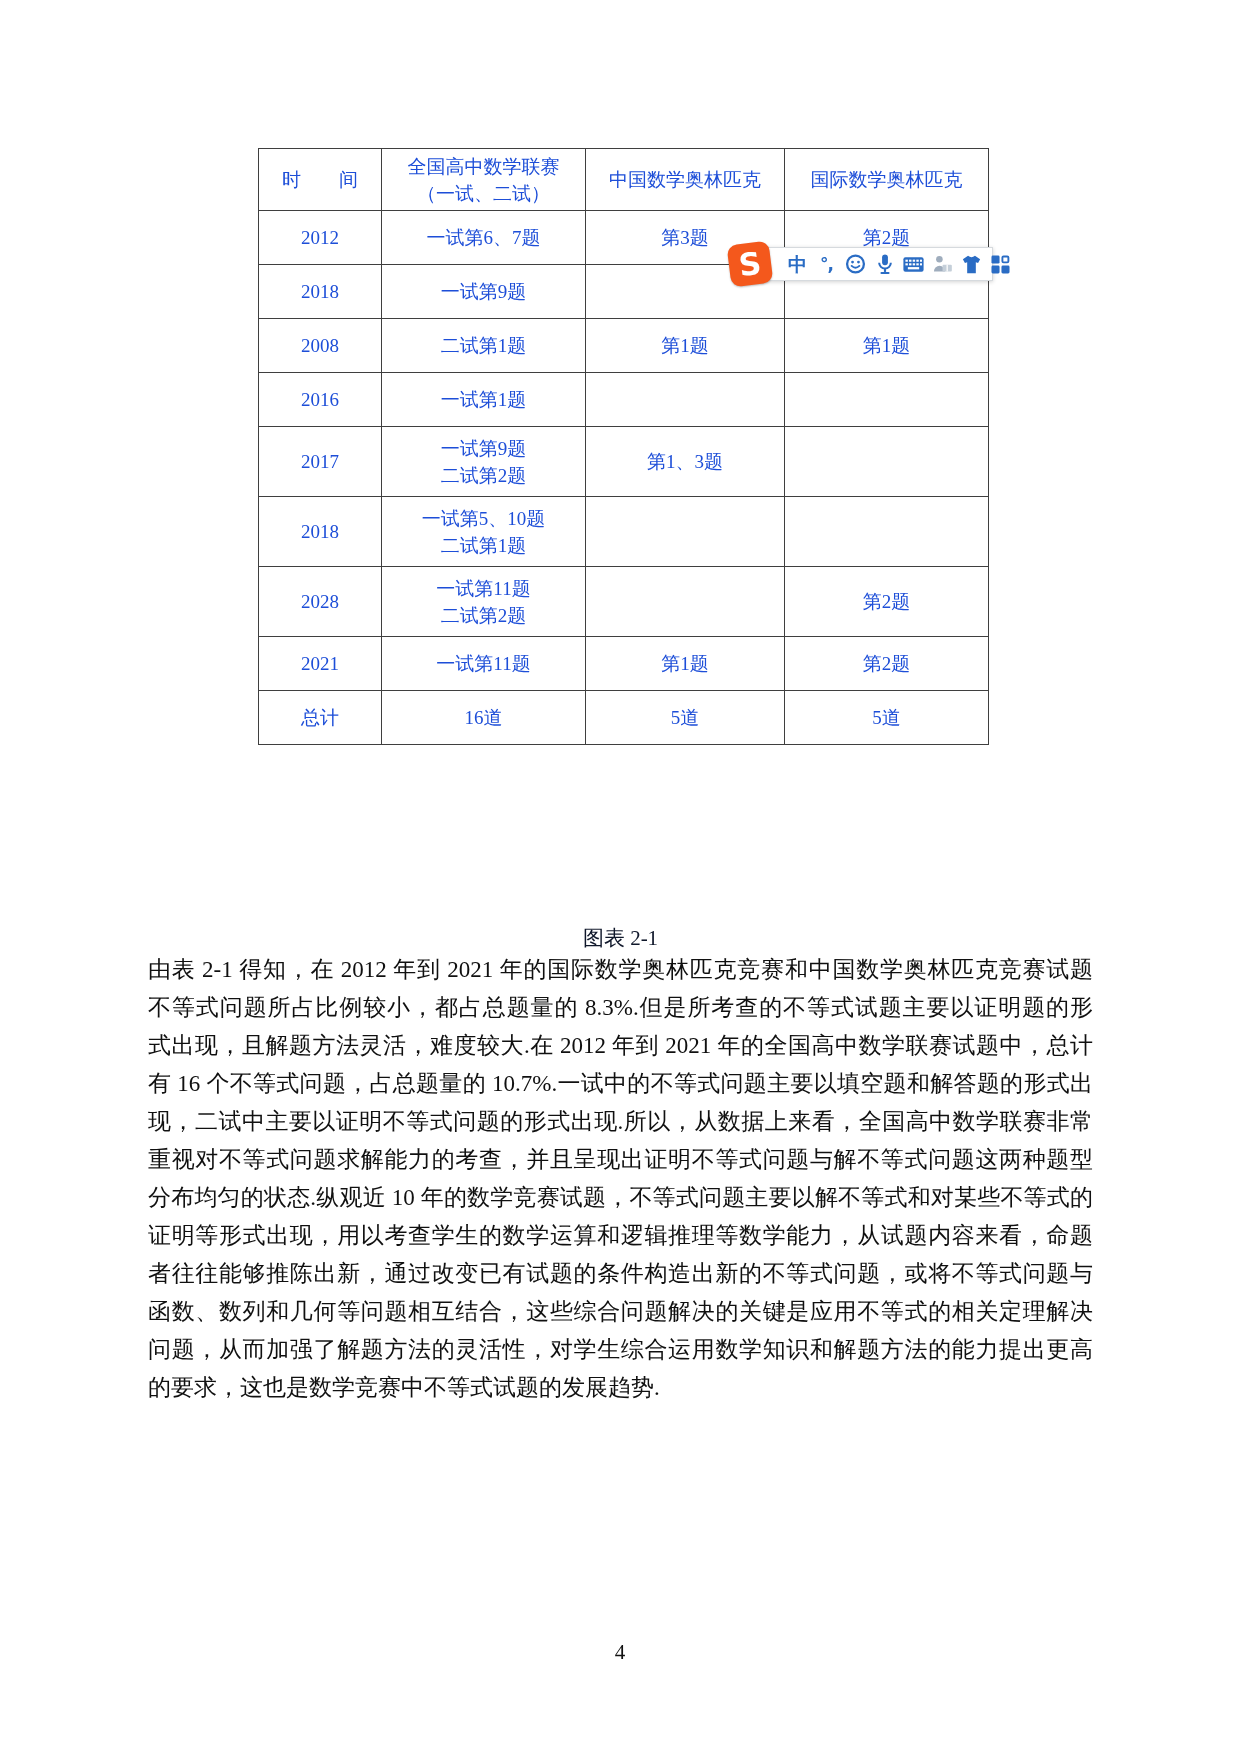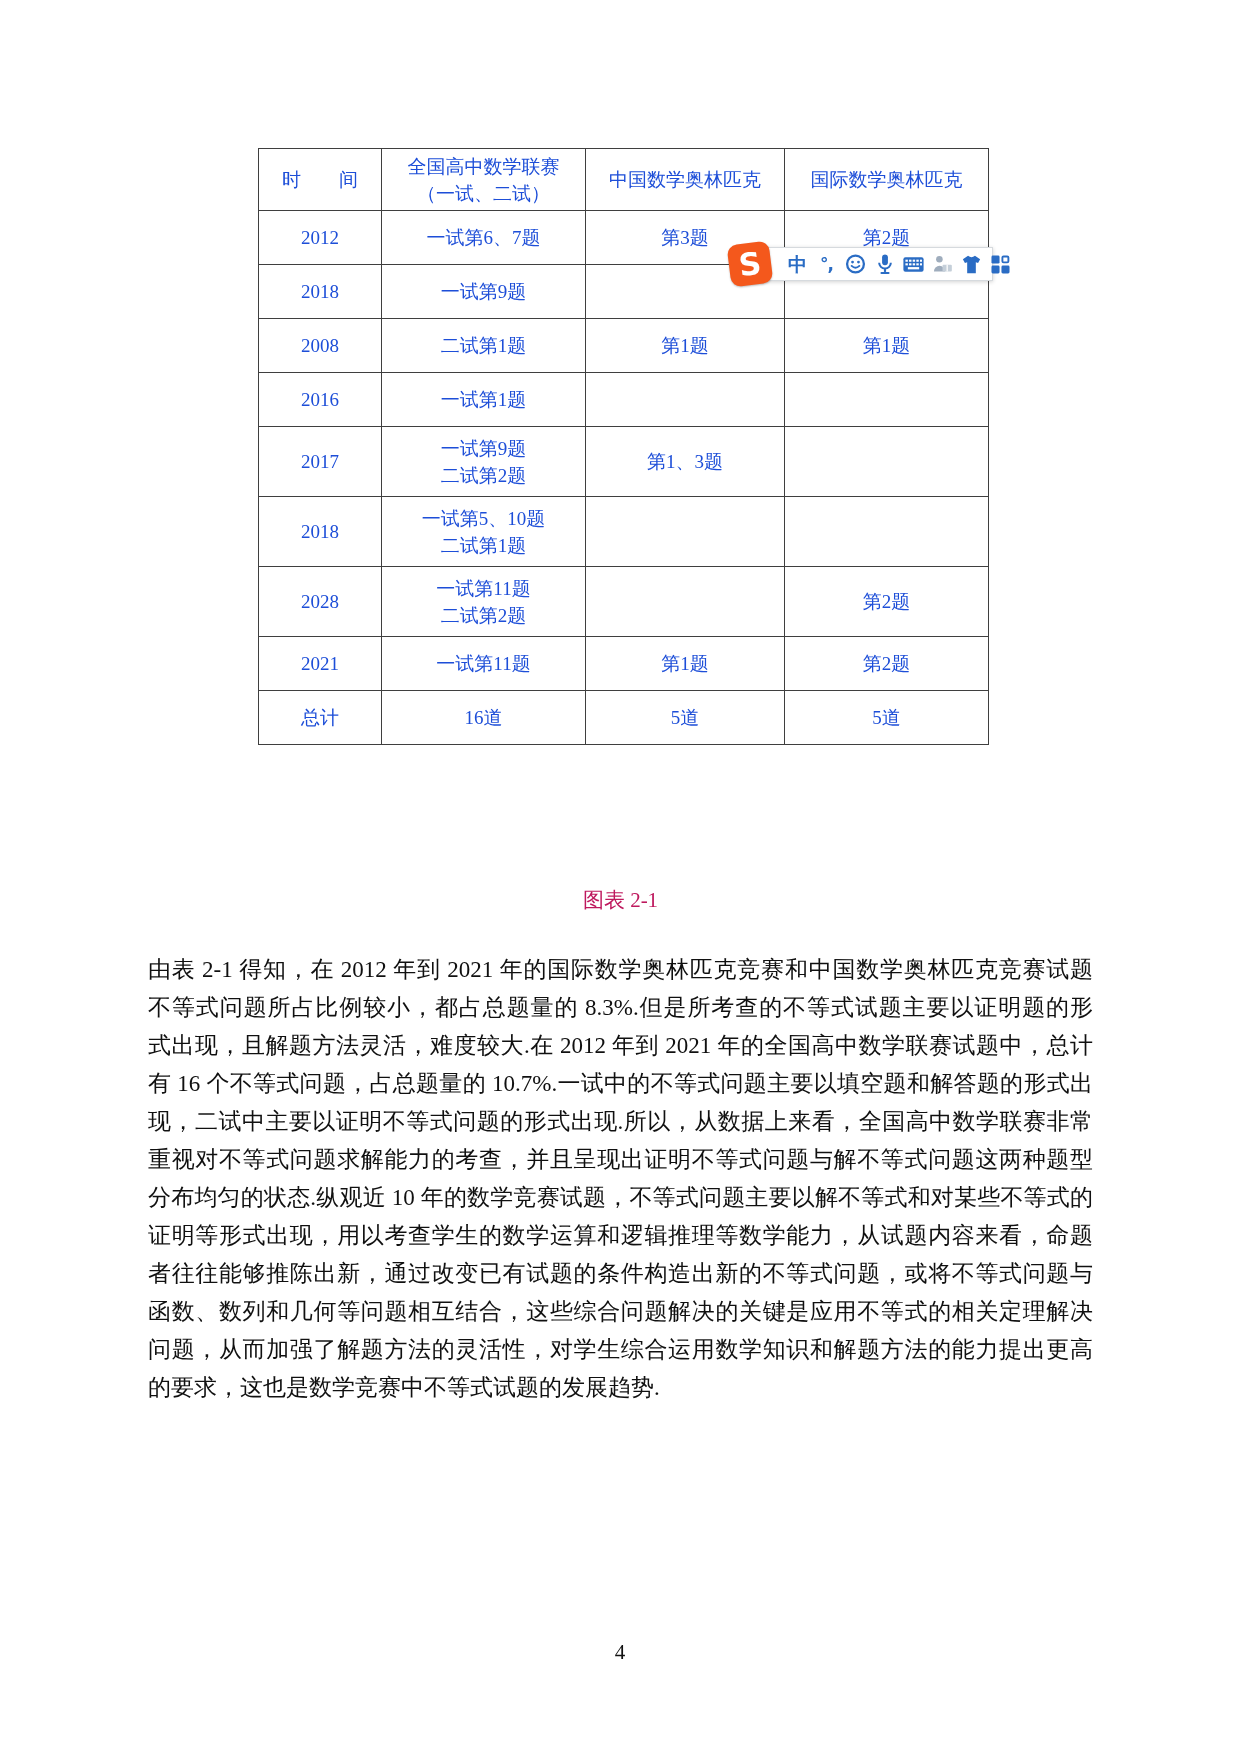--- a/index.html
+++ b/index.html
@@ -53,22 +53,22 @@
   .glyph-cn{
     font-family:"DejaVu Sans","Liberation Sans",sans-serif;
     font-weight:bold;font-size:19px;color:#2a6cc4;line-height:26px;
   }
   .glyph-punct{
     font-family:"DejaVu Sans","Liberation Sans",sans-serif;
     font-weight:bold;font-size:17px;color:#2a6cc4;letter-spacing:-1px;line-height:26px;
   }
   
   .caption{
-    position:absolute;left:148px;top:886px;width:945px;
-    text-align:center;font-size:21px;color:#be185d;
+    position:absolute;left:148px;top:924px;width:945px;
+    text-align:center;font-size:21px;color:#0f172a;
   }
   .body-text{
     position:absolute;left:148px;top:951px;width:945px;
     font-size:23px;line-height:38px;color:#101010;
   }
   .jline{
     text-align:justify;text-align-last:justify;
     white-space:normal;height:38px;overflow:hidden;
   }
   .jline.last{text-align-last:left;}

